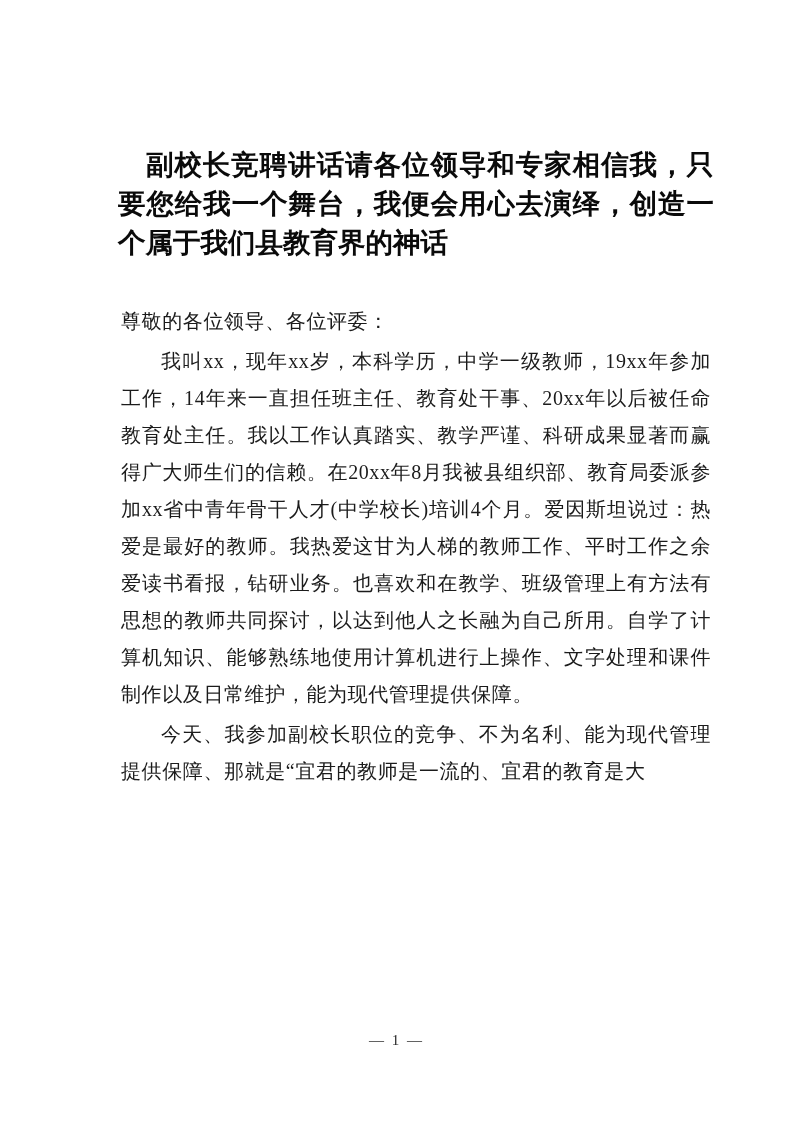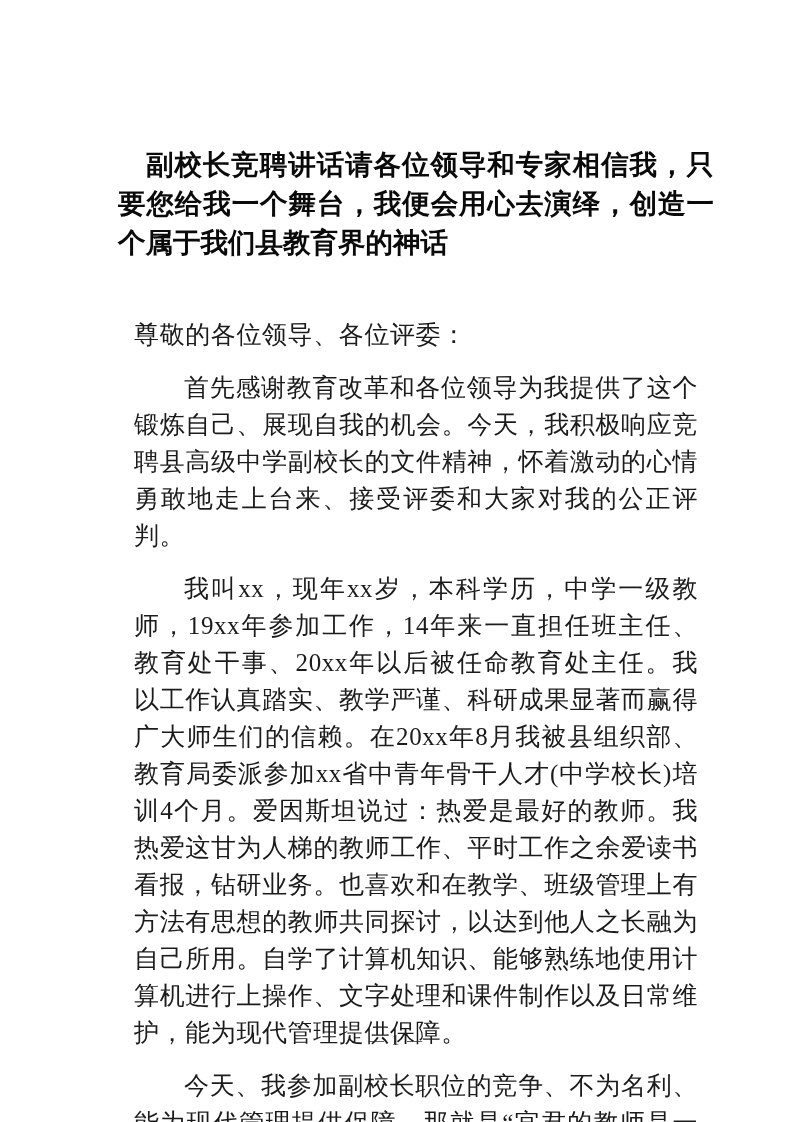--- a/index.html
+++ b/index.html
@@ -40,23 +40,23 @@
     color: #0a0a0a;
     text-align: justify;
     text-justify: inter-character;
     text-indent: 28px;
     letter-spacing: 0px;
     word-break: break-all;
   }
 
   
   .para {
-    margin: 16px;
+    margin: 3px;
     font-family: "Liberation Serif", "DejaVu Serif", serif;
-    font-size: 25px;
+    font-size: 20px;
     line-height: 37px;
     color: #1b1b1b;
     text-align: justify;
     text-justify: inter-character;
     word-break: break-all;
     letter-spacing: 0.6px;
   }
   .para.indent {
     text-indent: 2em;
   }
@@ -85,21 +85,20 @@
 
 <div class="page">
 
   <div class="doc-body">
 
     <h1 class="doc-title">副校长竞聘讲话请各位领导和专家相信我，只要您给我一个舞台，我便会用心去演绎，创造一个属于我们县教育界的神话</h1>
 
     <p class="para noindent salutation">尊敬的各位领导、各位评委：</p>
 
 
-    <p class="para indent">首先感谢教育改革和各位领导为我提供了这个锻炼自己、展现自我的机会。今天，我积极响应竞聘县高级中学副校长的文件精神，怀着激动的心情勇敢地走上台来、接受评委和大家对我的公正评判。</p>
 
     <p class="para indent">我叫xx，现年xx岁，本科学历，中学一级教师，19xx年参加工作，14年来一直担任班主任、教育处干事、20xx年以后被任命教育处主任。我以工作认真踏实、教学严谨、科研成果显著而赢得广大师生们的信赖。在20xx年8月我被县组织部、教育局委派参加xx省中青年骨干人才(中学校长)培训4个月。爱因斯坦说过：热爱是最好的教师。我热爱这甘为人梯的教师工作、平时工作之余爱读书看报，钻研业务。也喜欢和在教学、班级管理上有方法有思想的教师共同探讨，以达到他人之长融为自己所用。自学了计算机知识、能够熟练地使用计算机进行上操作、文字处理和课件制作以及日常维护，能为现代管理提供保障。</p>
 
     <p class="para indent">今天、我参加副校长职位的竞争、不为名利、能为现代管理提供保障、那就是“宜君的教师是一流的、宜君的教育是大</p>
 
   </div>
 
   <div class="footer">— 1 —</div>
 
 </div>

